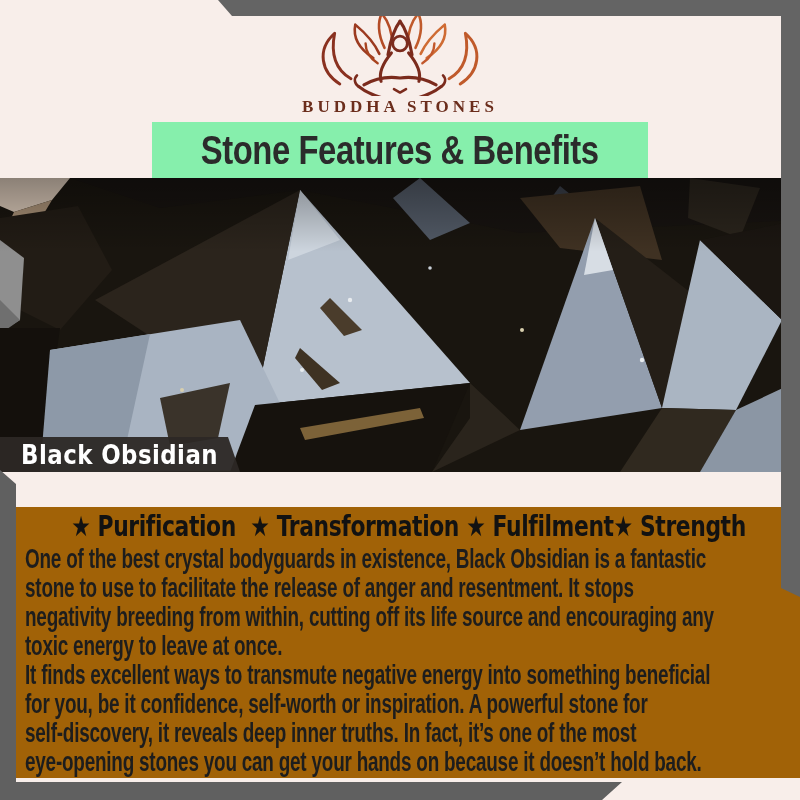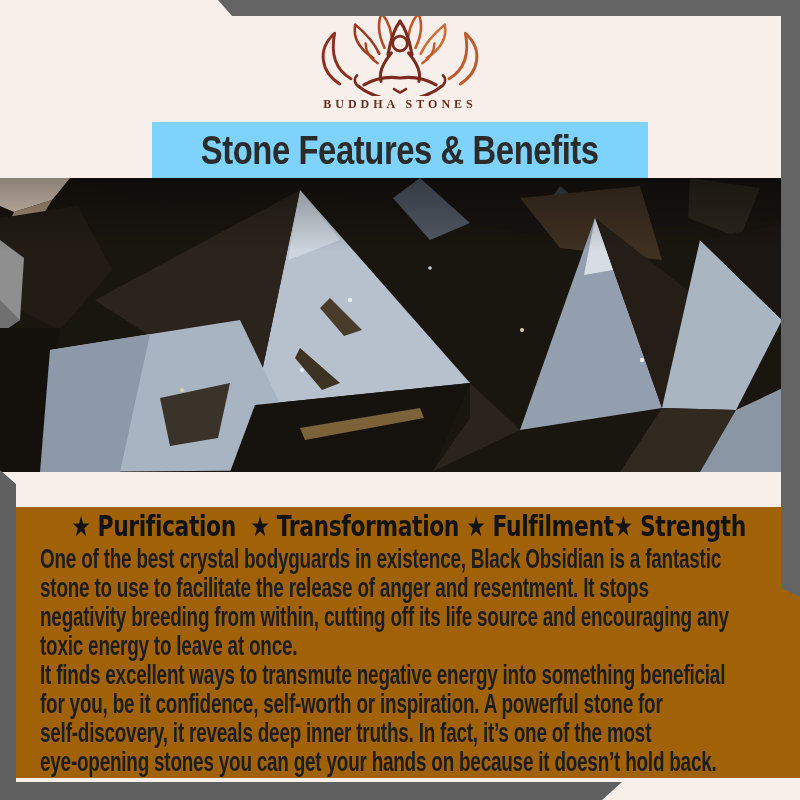--- a/index.html
+++ b/index.html
@@ -12,26 +12,26 @@
   .ribbon{position:absolute;left:0;top:0;width:800px;height:800px;z-index:40;}
   .ribbon-tr{background:#646464;
     clip-path:polygon(218px 0,800px 0,800px 597px,781px 588px,781px 16px,232px 16px);}
   .ribbon-bl{background:#606060;
     clip-path:polygon(0 470px,16px 484px,16px 782px,622px 782px,602px 800px,0 800px);}
   
   .logo-wrap{position:absolute;left:0;top:10px;width:800px;text-align:center;z-index:5;}
   .logo-svg{display:block;margin:0 auto;width:236px;height:86px;}
   .brand-name{
     margin-top:1px;font-family:"Liberation Serif",serif;font-weight:600;
-    font-size:12px;letter-spacing:4px;color:#6b2d1c;
+    font-size:17px;letter-spacing:4px;color:#6b2d1c;
   }
   
   .banner{
     position:absolute;left:152px;top:122px;width:496px;height:56px;z-index:6;
-    background:#7dd3fc;display:flex;align-items:center;justify-content:center;
+    background:#86efac;display:flex;align-items:center;justify-content:center;
   }
   .banner-text{
     white-space:nowrap;font-weight:700;font-size:40px;color:#2b2b2b;
     transform:scaleX(0.82);transform-origin:center;letter-spacing:-0.5px;
   }
   
   .photo{position:absolute;left:0;top:178px;width:800px;height:294px;z-index:10;background:#19150f;}
   .photo svg{display:block;width:800px;height:294px;}
   
   .stone-label{
@@ -51,21 +51,21 @@
     background:#a16207;overflow:hidden;
   }
   .features-line{
     margin-top:3px;height:33px;display:flex;justify-content:center;align-items:center;
   }
   .features-text{
     white-space:pre;font-family:"DejaVu Sans","Liberation Sans",sans-serif;
     font-weight:700;font-size:28px;color:#121212;
     transform:scaleX(0.78);transform-origin:center;letter-spacing:-0.5px;
   }
-  .body-text{margin-top:2px;padding-left:24px;}
+  .body-text{margin-top:2px;padding-left:9px;}
   .body-line{
     white-space:nowrap;height:29px;line-height:29px;
     font-weight:700;font-size:27px;color:#1d1d1d;letter-spacing:-0.3px;
     transform:scaleX(0.70);transform-origin:left center;
   }
 </style>
 </head>
 <body>
 
 <div class="canvas">
@@ -154,20 +154,23 @@
       <circle cx="350" cy="122" r="2.2" fill="#e8ecef"></circle>
       <circle cx="302" cy="192" r="2" fill="#e8ecef"></circle>
       <circle cx="522" cy="152" r="2" fill="#d8cfae"></circle>
       <circle cx="642" cy="182" r="2.2" fill="#e8ecef"></circle>
       <circle cx="182" cy="212" r="2" fill="#d8cfae"></circle>
       <circle cx="430" cy="90" r="1.8" fill="#c9d0d8"></circle>
       <rect x="0" y="0" width="800" height="294" fill="url(#topShade)"></rect>
     </svg>
   </div>
 
+  <div class="stone-label">
+    <span class="stone-label-text">Black Obsidian</span>
+  </div>
 
   <div class="card">
     <div class="features-line">
       <span class="features-text">★ Purification  ★ Transformation ★ Fulfilment★ Strength</span>
     </div>
     <div class="body-text">
       <div>
           <div class="body-line">One of the best crystal bodyguards in existence, Black Obsidian is a fantastic</div>
           <div class="body-line">stone to use to facilitate the release of anger and resentment. It stops</div>
           <div class="body-line">negativity breeding from within, cutting off its life source and encouraging any</div>

